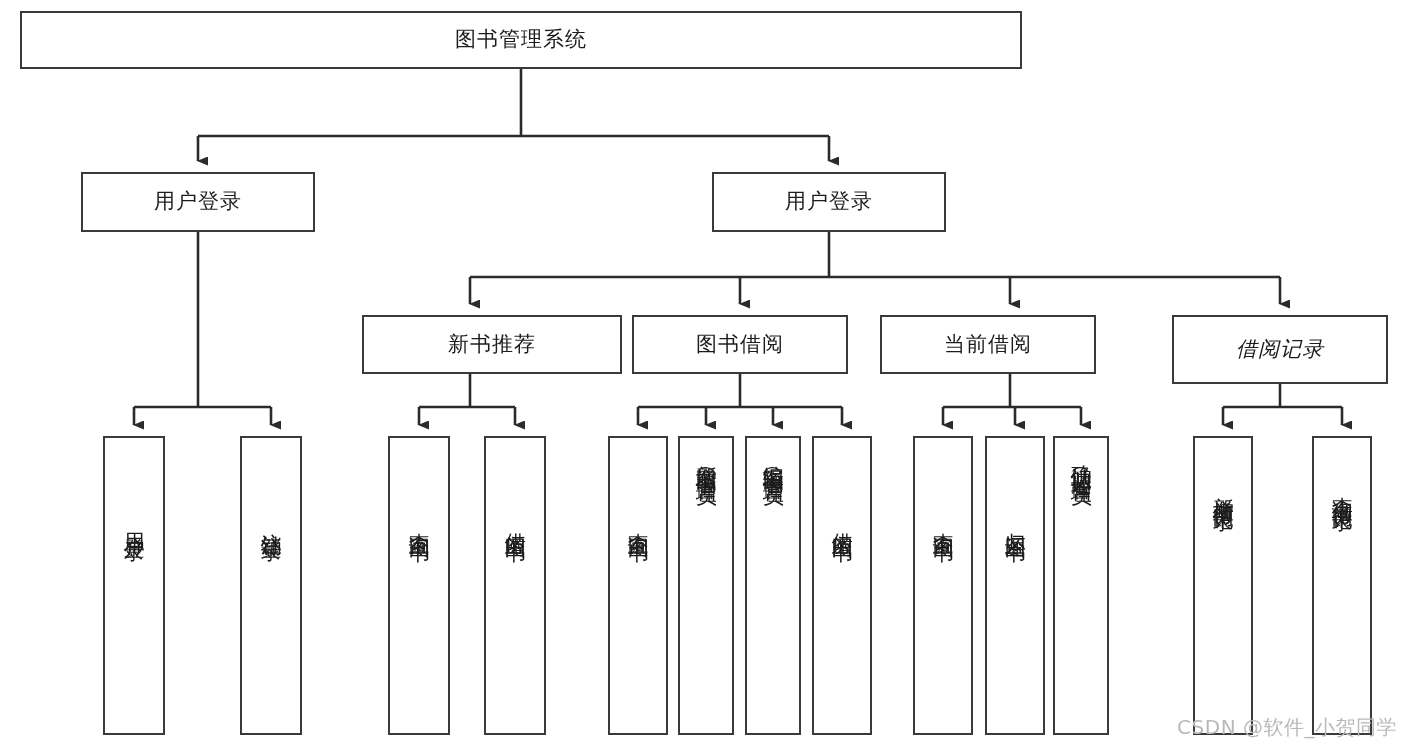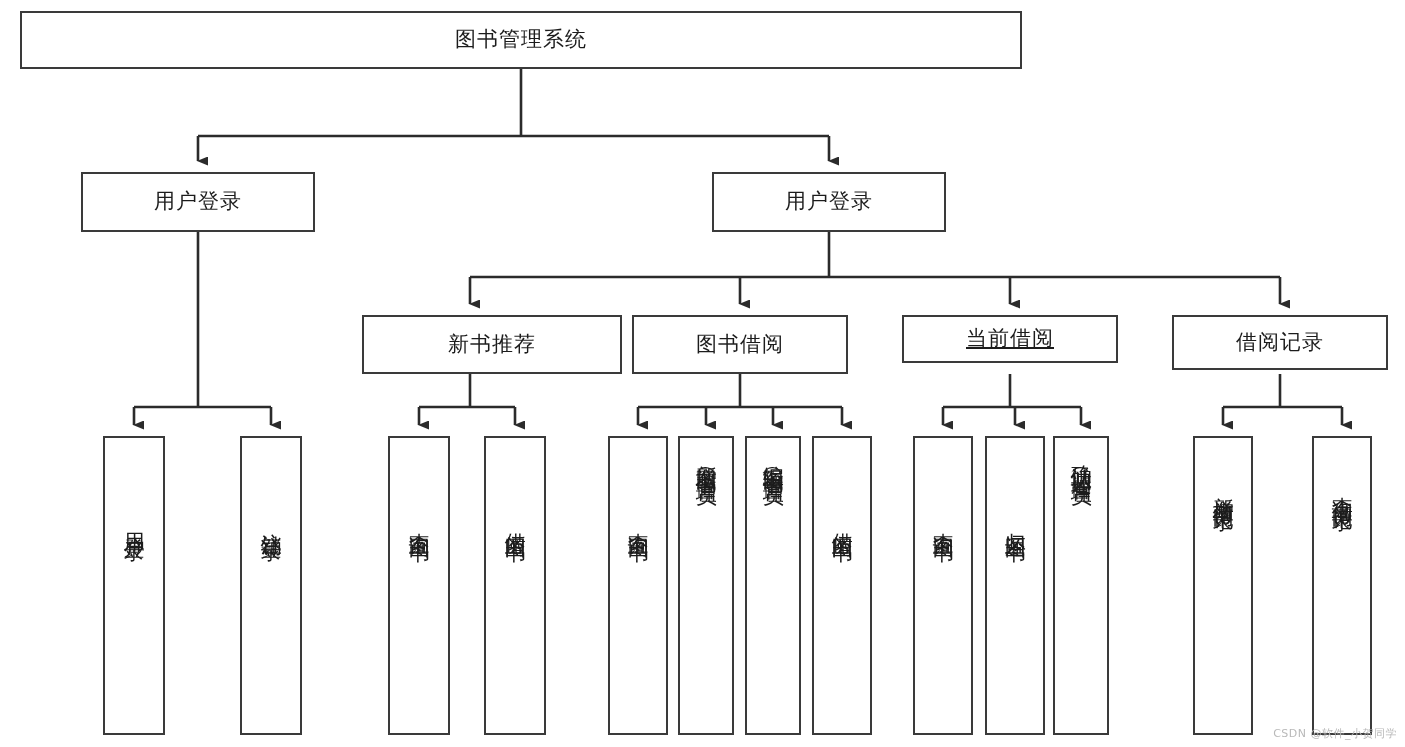--- a/index.html
+++ b/index.html
@@ -57,21 +57,21 @@
     white-space: nowrap;
     color: #1c1c1c;
   }
   .node .htext {
     white-space: nowrap;
   }
   #watermark {
     position: absolute;
     right: 8px;
     bottom: 6px;
-    font-size: 11px;
+    font-size: 20px;
     color: #b9b9b9;
     letter-spacing: 0.5px;
     white-space: nowrap;
     font-family: "DejaVu Sans", "Liberation Sans", sans-serif;
   }
 </style>
 </head>
 <body>
 
 <div id="diagram-root">
@@ -137,24 +137,24 @@
   <div class="node horizontal" style="left:712px; top:172px; width:234px; height:60px;">
     <span class="htext">用户登录</span>
   </div>
 
   <div class="node horizontal" style="left:362px; top:315px; width:260px; height:59px;">
     <span class="htext">新书推荐</span>
   </div>
   <div class="node horizontal" style="left:632px; top:315px; width:216px; height:59px;">
     <span class="htext">图书借阅</span>
   </div>
-  <div class="node horizontal" style="left:902px; top:315px; width:216px; height:48px;text-decoration:underline;">
+  <div class="node horizontal" style="left:880px; top:315px; width:216px; height:59px;">
     <span class="htext">当前借阅</span>
   </div>
-  <div class="node horizontal" style="left:1172px; top:315px; width:216px; height:55px;">
+  <div class="node horizontal" style="left:1172px; top:315px; width:216px; height:69px;font-style:italic;">
     <span class="htext">借阅记录</span>
   </div>
 
   <div class="node vertical" style="left:103px; top:436px; width:62px; height:299px; padding-top:78px;">
     <span class="vtext">用户登录</span>
   </div>
   <div class="node vertical" style="left:240px; top:436px; width:62px; height:299px; padding-top:78px;">
     <span class="vtext">注销登录</span>
   </div>
 

